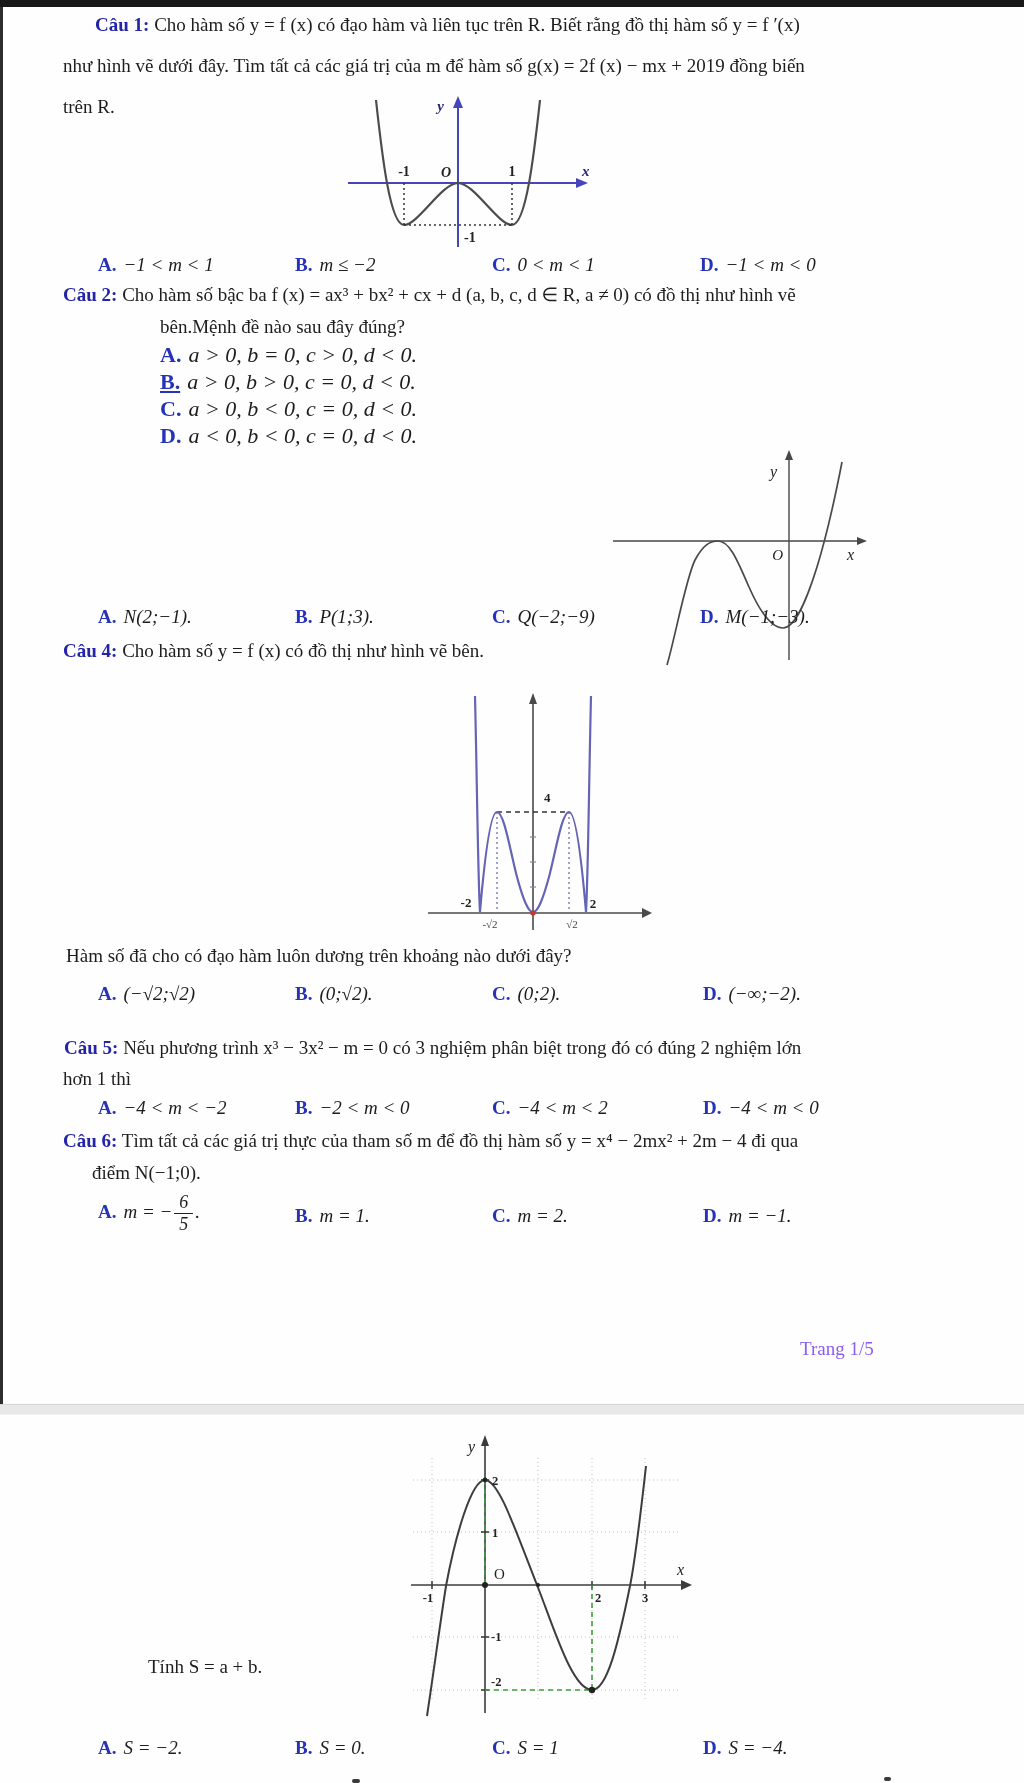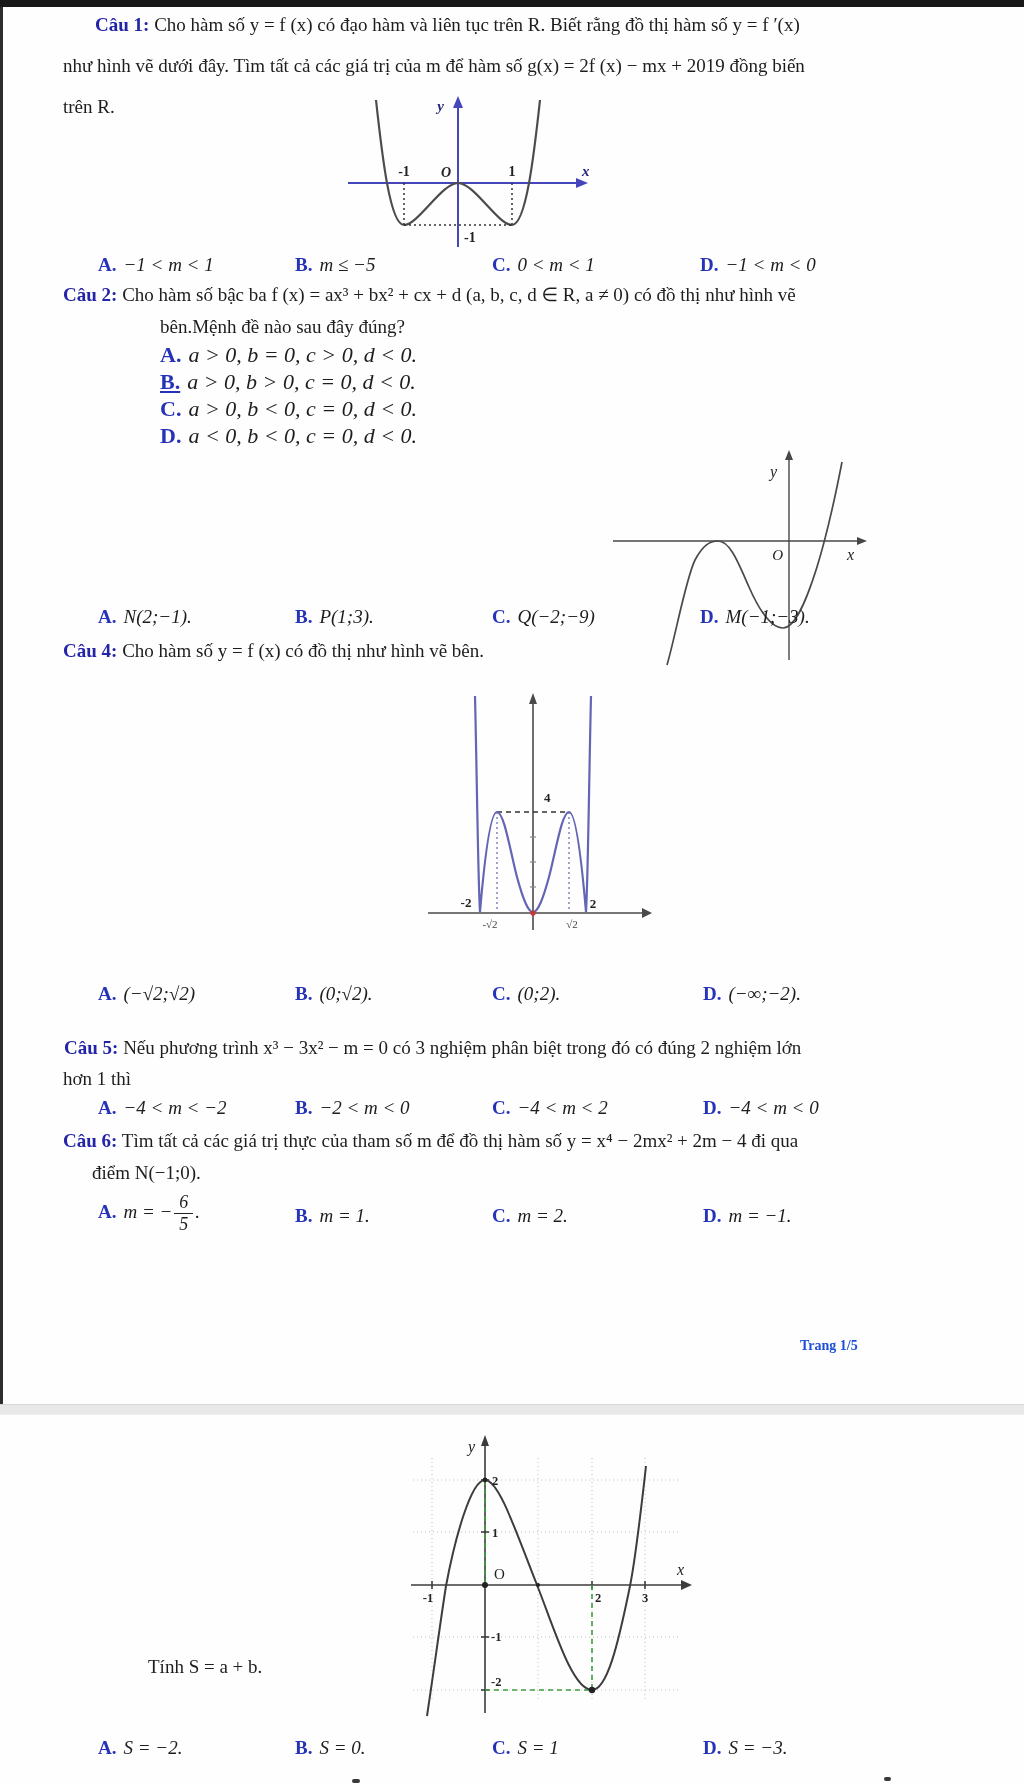--- a/index.html
+++ b/index.html
@@ -10,21 +10,21 @@
   .line{position:absolute;white-space:nowrap;font-size:19px;}
   .qlabel{font-weight:bold;color:#2424a8;}
   .opt{position:absolute;white-space:nowrap;font-size:19px;font-style:italic;}
   .opt .letter{font-weight:bold;font-style:normal;color:#2633b8;margin-right:7px;}
   .stmt{position:absolute;white-space:nowrap;font-size:22px;font-style:italic;}
   .stmt .letter{font-weight:bold;font-style:normal;color:#2633b8;margin-right:7px;}
   .stmt .letter.u{text-decoration:underline;}
   .frac{display:inline-block;vertical-align:middle;text-align:center;font-size:18px;line-height:1.05;margin:0 2px;}
   .frac .num{display:block;border-bottom:1.4px solid #222;padding:0 5px 1px 5px;}
   .frac .den{display:block;padding-top:1px;}
-  .footer{position:absolute;font-size:14px;color:#1d4ed8;font-weight:bold;}
+  .footer{position:absolute;font-size:19px;color:#8b5cf6;}
   .separator{position:absolute;left:0;width:1024px;background:#e8e8e8;border-top:1px solid #d6d6d6;border-bottom:1px solid #efefef;}
   .speck{position:absolute;background:#3a3a3a;border-radius:2px;}
   svg{position:absolute;overflow:visible;}
   svg text{font-family:"Liberation Serif", serif;}
   .glab-bold{font-weight:bold;fill:#26267a;}
   .gtick{font-weight:bold;fill:#222;}
 </style>
 </head>
 <body>
 
@@ -48,21 +48,21 @@
     <line x1="74" y1="130" x2="182" y2="130" stroke="#333" stroke-width="1.5" stroke-dasharray="2,3"></line>
     <text x="114" y="16" font-size="15" font-style="italic" class="glab-bold" text-anchor="end">y</text>
     <text x="252" y="81" font-size="15" font-style="italic" class="glab-bold">x</text>
     <text x="121" y="82" font-size="14" class="gtick" text-anchor="end" font-style="italic">O</text>
     <text x="74" y="81" font-size="14" class="gtick" text-anchor="middle">-1</text>
     <text x="182" y="81" font-size="14" class="gtick" text-anchor="middle">1</text>
     <text x="134" y="147" font-size="14" class="gtick">-1</text>
   </svg>
 
   <div class="opt" style="top:254px;left:98px"><span class="letter">A.</span><span>−1 &lt; m &lt; 1</span></div>
-  <div class="opt" style="top:254px;left:295px"><span class="letter">B.</span><span>m ≤ −5</span></div>
+  <div class="opt" style="top:254px;left:295px"><span class="letter">B.</span><span>m ≤ −2</span></div>
   <div class="opt" style="top:254px;left:492px"><span class="letter">C.</span><span>0 &lt; m &lt; 1</span></div>
   <div class="opt" style="top:254px;left:700px"><span class="letter">D.</span><span>−1 &lt; m &lt; 0</span></div>
 
   <div class="line" style="top:283px;left:63px"><span class="qlabel">Câu 2:</span><span> Cho hàm số bậc ba f (x) = ax³ + bx² + cx + d  (a, b, c, d ∈ R, a ≠ 0) có đồ thị như hình vẽ</span></div>
   <div class="line" style="top:316px;left:160px">bên.Mệnh đề nào sau đây đúng?</div>
   <div class="stmt" style="top:342px;left:160px"><span class="letter">A.</span><span>a &gt; 0, b = 0, c &gt; 0, d &lt; 0.</span></div>
   <div class="stmt" style="top:369px;left:160px"><span class="letter u">B.</span><span>a &gt; 0, b &gt; 0, c = 0, d &lt; 0.</span></div>
   <div class="stmt" style="top:396px;left:160px"><span class="letter">C.</span><span>a &gt; 0, b &lt; 0, c = 0, d &lt; 0.</span></div>
   <div class="stmt" style="top:423px;left:160px"><span class="letter">D.</span><span>a &lt; 0, b &lt; 0, c = 0, d &lt; 0.</span></div>
 
@@ -97,20 +97,21 @@
     <line x1="149" y1="122" x2="149" y2="222" stroke="#7070b8" stroke-width="1.3" stroke-dasharray="2,3"></line>
     <path d="M 55,6 C 57,90 58,190 60,222 C 64,175 70,122 77,122 C 84,122 90,160 97,187 C 103,209 108,222 113,222 C 118,222 123,209 129,187 C 136,160 142,122 149,122 C 156,122 162,175 166,222 C 168,190 169,90 171,6" fill="none" stroke="#6565b5" stroke-width="2.2"></path>
     <circle cx="113" cy="223" r="2.6" fill="#cc3333"></circle>
     <text x="124" y="112" font-size="13" class="gtick">4</text>
     <text x="46" y="217" font-size="13" class="gtick" text-anchor="middle">-2</text>
     <text x="173" y="218" font-size="13" class="gtick" text-anchor="middle">2</text>
     <text x="70" y="238" font-size="11" fill="#444" text-anchor="middle">-√2</text>
     <text x="152" y="238" font-size="11" fill="#444" text-anchor="middle">√2</text>
   </svg>
 
+  <div class="line" style="top:945px;left:66px">Hàm số đã cho có đạo hàm luôn dương trên khoảng nào dưới đây?</div>
   <div class="opt" style="top:983px;left:98px"><span class="letter">A.</span><span>(−√2;√2)</span></div>
   <div class="opt" style="top:983px;left:295px"><span class="letter">B.</span><span>(0;√2).</span></div>
   <div class="opt" style="top:983px;left:492px"><span class="letter">C.</span><span>(0;2).</span></div>
   <div class="opt" style="top:983px;left:703px"><span class="letter">D.</span><span>(−∞;−2).</span></div>
 
   <div class="line" style="top:1037px;left:64px"><span class="qlabel">Câu 5:</span><span> Nếu phương trình x³ − 3x² − m = 0 có 3 nghiệm phân biệt trong đó có đúng 2 nghiệm lớn</span></div>
   <div class="line" style="top:1068px;left:63px">hơn 1 thì</div>
   <div class="opt" style="top:1097px;left:98px"><span class="letter">A.</span><span>−4 &lt; m &lt; −2</span></div>
   <div class="opt" style="top:1097px;left:295px"><span class="letter">B.</span><span>−2 &lt; m &lt; 0</span></div>
   <div class="opt" style="top:1097px;left:492px"><span class="letter">C.</span><span>−4 &lt; m &lt; 2</span></div>
@@ -172,18 +173,18 @@
     <text x="97" y="57" font-size="12.5" class="gtick">2</text>
     <text x="97" y="109" font-size="12.5" class="gtick">1</text>
     <text x="96" y="213" font-size="12.5" class="gtick">-1</text>
     <text x="96" y="258" font-size="12.5" class="gtick">-2</text>
   </svg>
 
   <div class="line" style="top:1656px;left:148px">Tính S = a + b.</div>
   <div class="opt" style="top:1737px;left:98px"><span class="letter">A.</span><span>S = −2.</span></div>
   <div class="opt" style="top:1737px;left:295px"><span class="letter">B.</span><span>S = 0.</span></div>
   <div class="opt" style="top:1737px;left:492px"><span class="letter">C.</span><span>S = 1</span></div>
-  <div class="opt" style="top:1737px;left:703px"><span class="letter">D.</span><span>S = −3.</span></div>
+  <div class="opt" style="top:1737px;left:703px"><span class="letter">D.</span><span>S = −4.</span></div>
 
   <div class="speck" style="top:1779px;left:352px;width:8px;height:4px"></div>
   <div class="speck" style="top:1777px;left:884px;width:7px;height:4px"></div>
 
 </div>
 
 </body></html>

